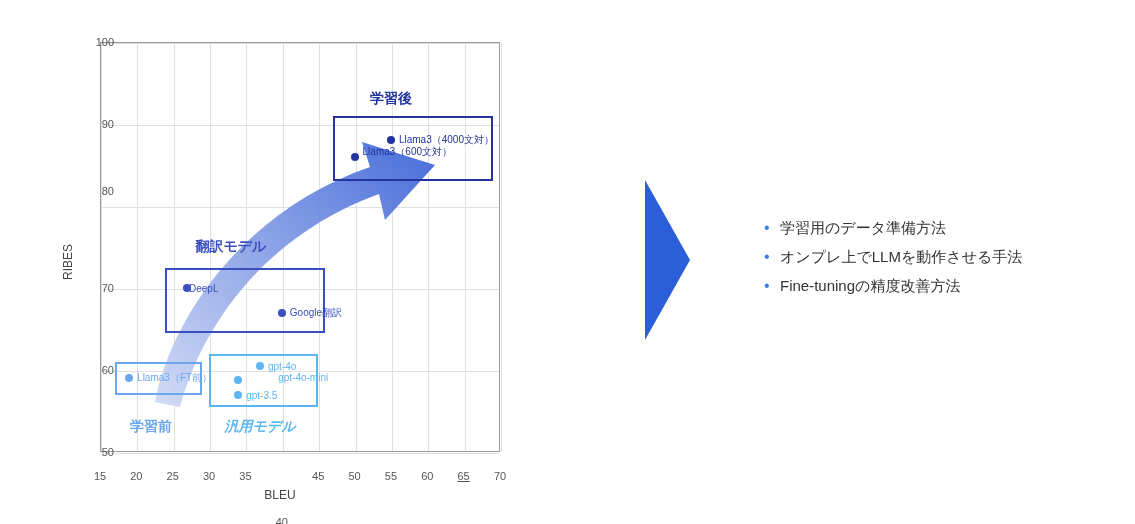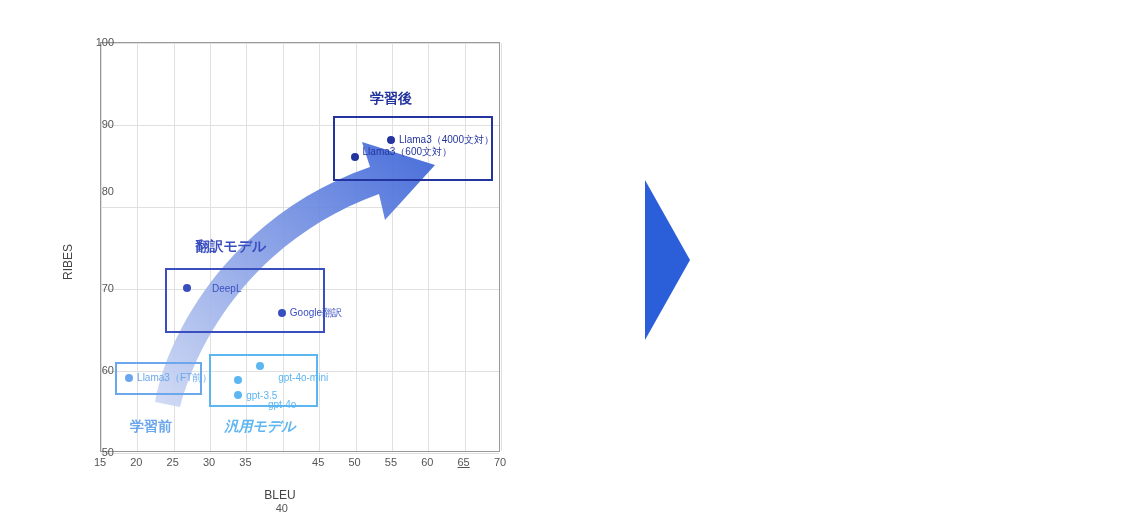--- a/index.html
+++ b/index.html
@@ -34,21 +34,21 @@
     }
     .gridline-v { width: 1px; height: 100%; }
     .gridline-h { height: 1px; width: 100%; }
     
     .xtick, .ytick {
       position: absolute;
       font-size: 11px;
       color: #555;
     }
     .ytick { right: 406px; transform: translateY(-50%); }
-    .xtick { top: 434px; transform: translateX(-50%); }
+    .xtick { top: 448px; transform: translateX(-50%); }
     .axis-label-y {
       position: absolute;
       left: 10px;
       top: 50%;
       transform: translateY(-50%) rotate(-90deg);
       font-size: 12px;
       color: #444;
     }
     .axis-label-x {
       position: absolute;
@@ -184,37 +184,42 @@
     <div class="ytick" style="top: 20px;">100</div>
     <div class="groupbox" style="left: 292.727px; top: 93.8px; width: 160px; height: 65.6px; border: 2px solid rgb(35, 52, 158);"></div>
     <div class="groupbox" style="left: 125.455px; top: 245.5px; width: 160px; height: 65.6px; border: 2px solid rgb(58, 79, 191);"></div>
     <div class="groupbox" style="left: 169.091px; top: 331.6px; width: 109.091px; height: 53.3px; border: 2px solid rgb(92, 182, 242);"></div>
     <div class="groupbox" style="left: 74.5455px; top: 339.8px; width: 87.2727px; height: 32.8px; border: 2px solid rgb(106, 167, 237);"></div>
     <div class="pt" style="left: 350.909px; top: 118.4px; background: rgb(35, 52, 158);"></div>
     <div class="pt-label" style="left: 358.909px; top: 118.4px; color: rgb(35, 52, 158);">Llama3（4000文対）</div>
     <div class="pt" style="left: 314.545px; top: 134.8px; background: rgb(35, 52, 158);"></div>
     <div class="pt-label" style="left: 322.545px; top: 130px; color: rgb(35, 52, 158);">Llama3（600文対）</div>
     <div class="pt" style="left: 147.273px; top: 266px; background: rgb(58, 79, 191);"></div>
-    <div class="pt-label" style="left: 172px; top: 266px; color: rgb(58, 79, 191);">DeepL</div>
+    <div class="pt-label" style="left: 149px; top: 266px; color: rgb(58, 79, 191);">DeepL</div>
     <div class="pt" style="left: 241.818px; top: 290.6px; background: rgb(58, 79, 191);"></div>
     <div class="pt-label" style="left: 249.818px; top: 290.6px; color: rgb(58, 79, 191);">Google翻訳</div>
     <div class="pt" style="left: 220px; top: 343.9px; background: rgb(92, 182, 242);"></div>
-    <div class="pt-label" style="left: 228px; top: 343.9px; color: rgb(92, 182, 242); margin-top: 38px;">gpt-4o</div>
+    <div class="pt-label" style="left: 228px; top: 343.9px; color: rgb(92, 182, 242);">gpt-4o</div>
     <div class="pt" style="left: 198.182px; top: 357.84px; background: rgb(92, 182, 242);"></div>
     <div class="pt-label" style="left: 206.182px; top: 355px; color: rgb(92, 182, 242); margin-left: 32px;">gpt-4o-mini</div>
     <div class="pt" style="left: 198.182px; top: 372.6px; background: rgb(92, 182, 242);"></div>
     <div class="pt-label" style="left: 206.182px; top: 372.6px; color: rgb(92, 182, 242);">gpt-3.5</div>
     <div class="pt" style="left: 89.0909px; top: 356.2px; background: rgb(106, 167, 237);"></div>
     <div class="pt-label" style="left: 97.0909px; top: 356.2px; color: rgb(106, 167, 237);">Llama3（FT前）</div>
     <div class="group-title" style="left: 350.909px; top: 77.4px; transform: translate(-50%, -50%); color: rgb(35, 52, 158);">学習後</div>
     <div class="group-title" style="left: 190.909px; top: 225px; transform: translate(-50%, -50%); color: rgb(58, 79, 191);">翻訳モデル</div>
     <div class="group-title" style="left: 220px; top: 405.4px; transform: translate(-50%, -50%); color: rgb(92, 182, 242); font-style: italic;">汎用モデル</div>
     <div class="group-title" style="left: 110.909px; top: 405.4px; transform: translate(-50%, -50%); color: rgb(106, 167, 237);">学習前</div>
   </div>
 
 <div class="r-arrow">
   <svg viewBox="0 0 60 180">
     <polygon points="5,10 50,90 5,170" fill="#2b5fd9"></polygon>
   </svg>
 </div>
 
 <div class="right">
+  <ul id="bullet-list">
+      <li>学習用のデータ準備方法</li>
+      <li>オンプレ上でLLMを動作させる手法</li>
+      <li>Fine-tuningの精度改善方法</li>
+    </ul>
 </div>
 
 </body></html>

